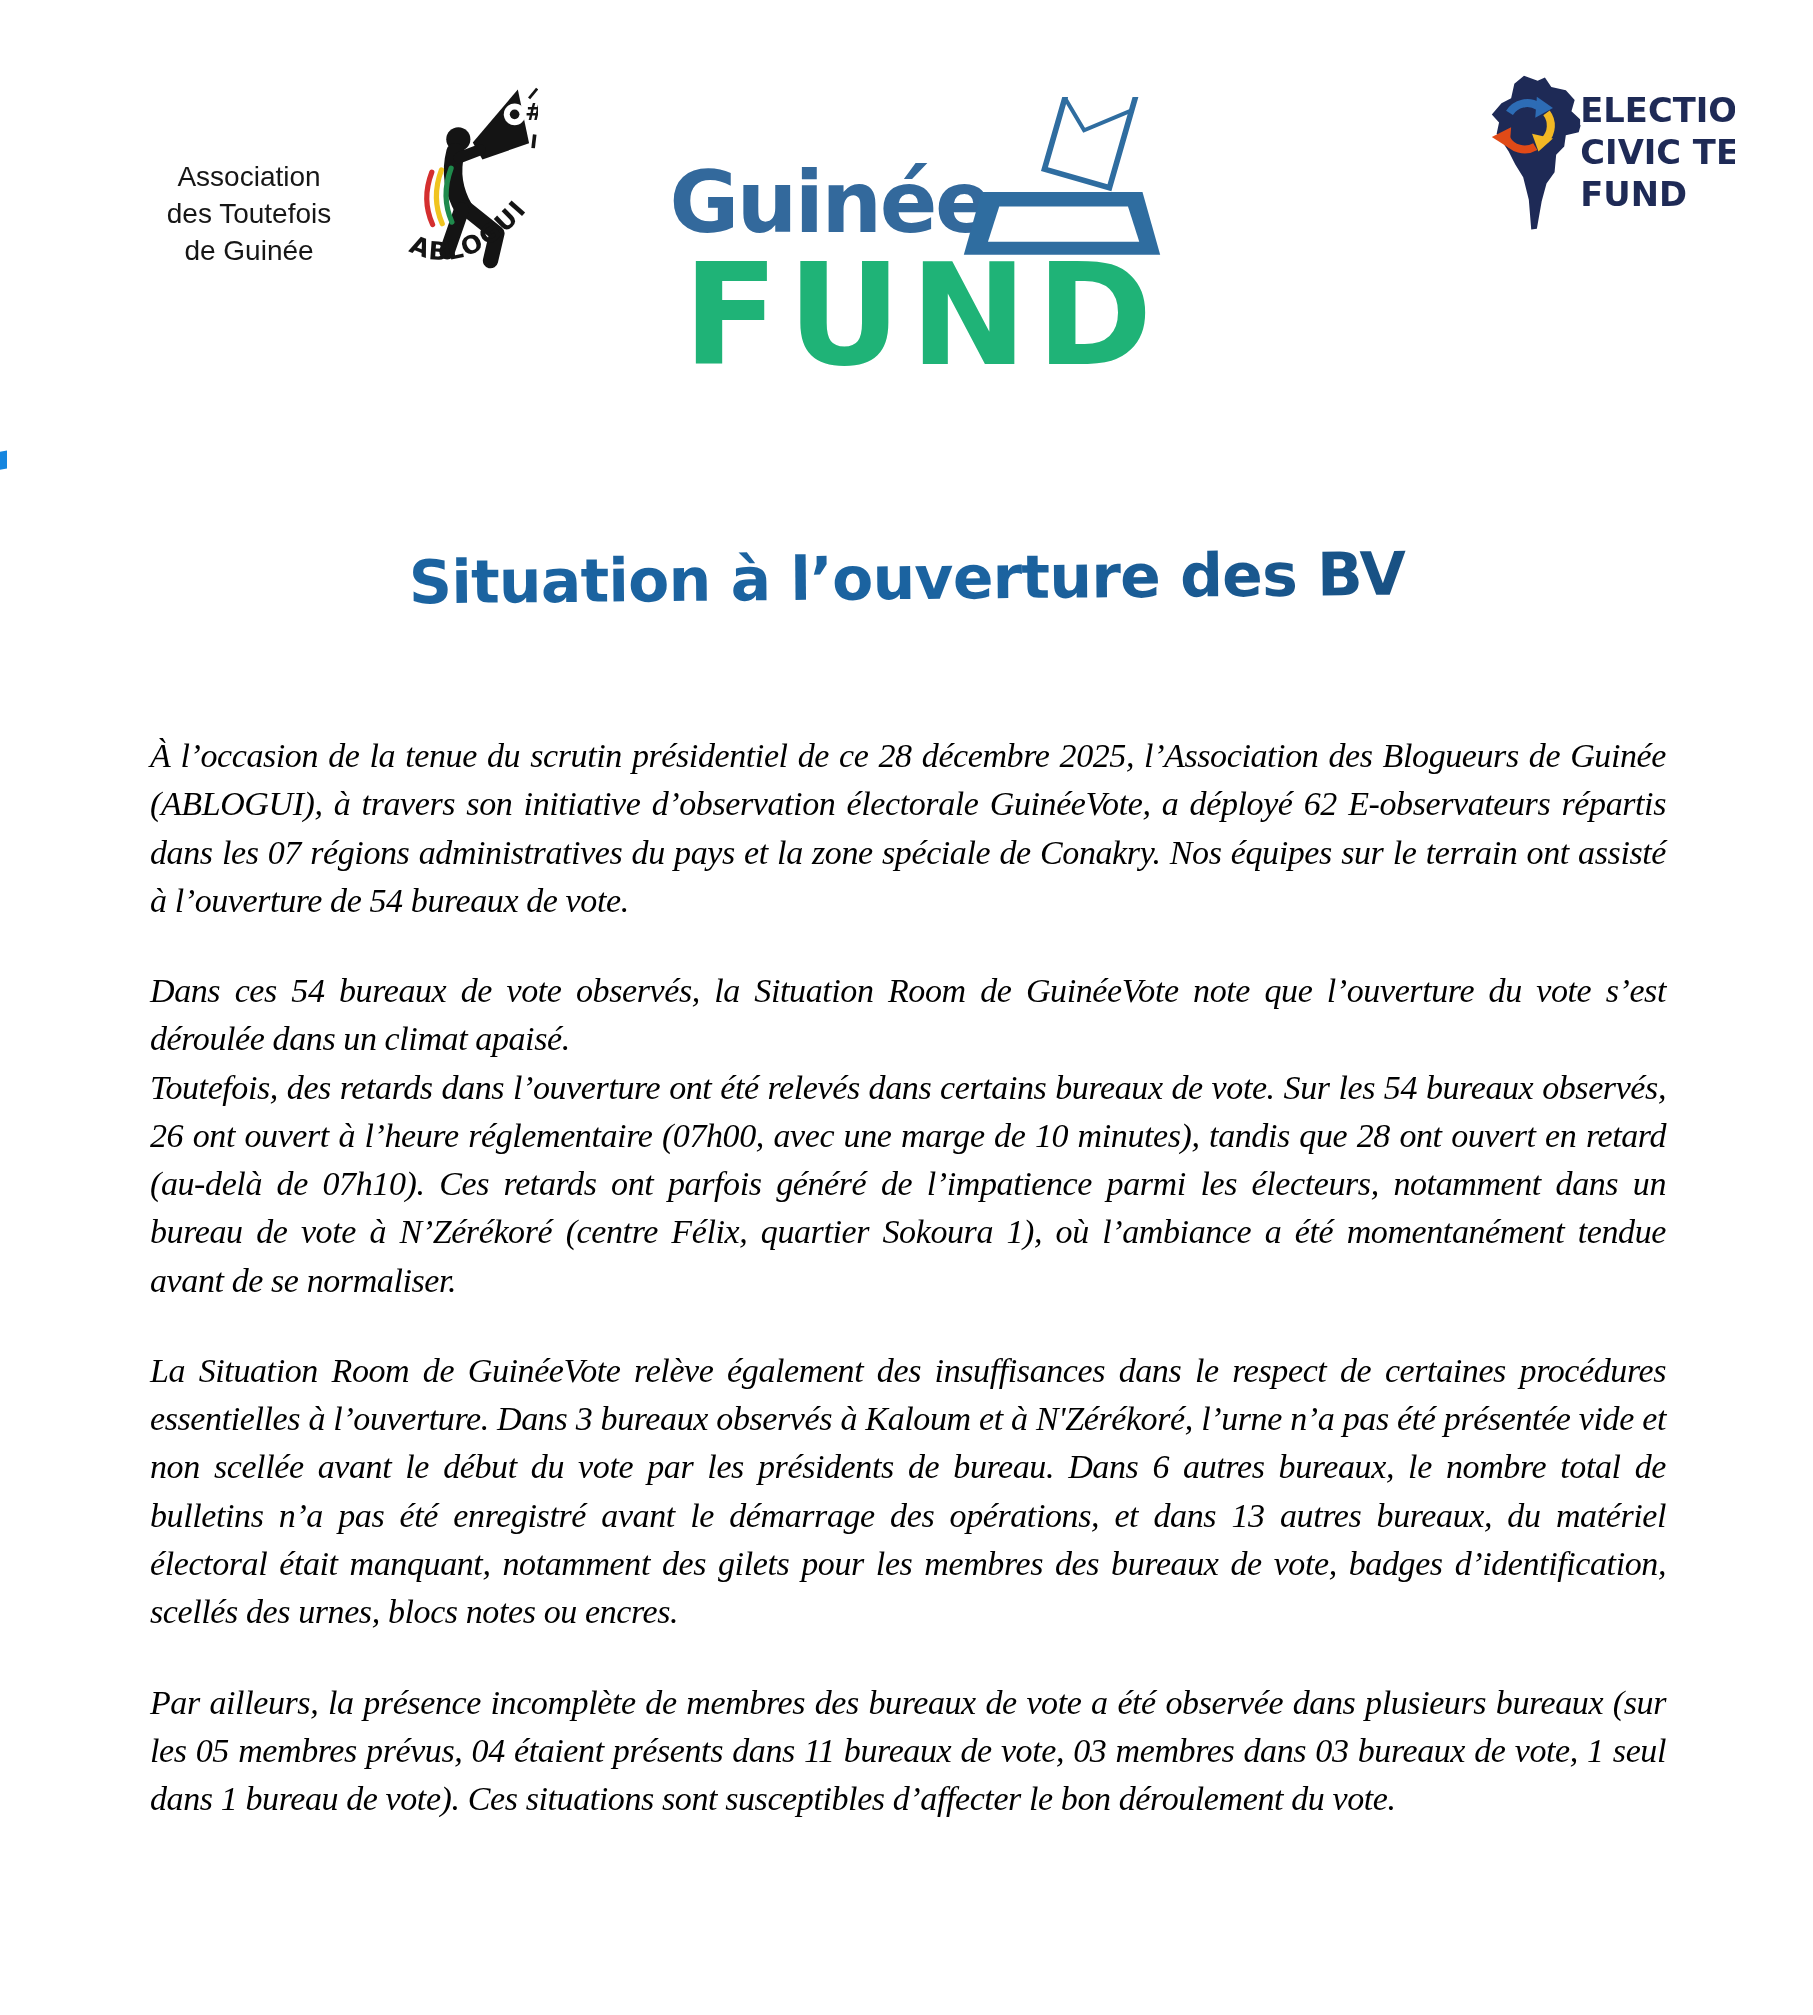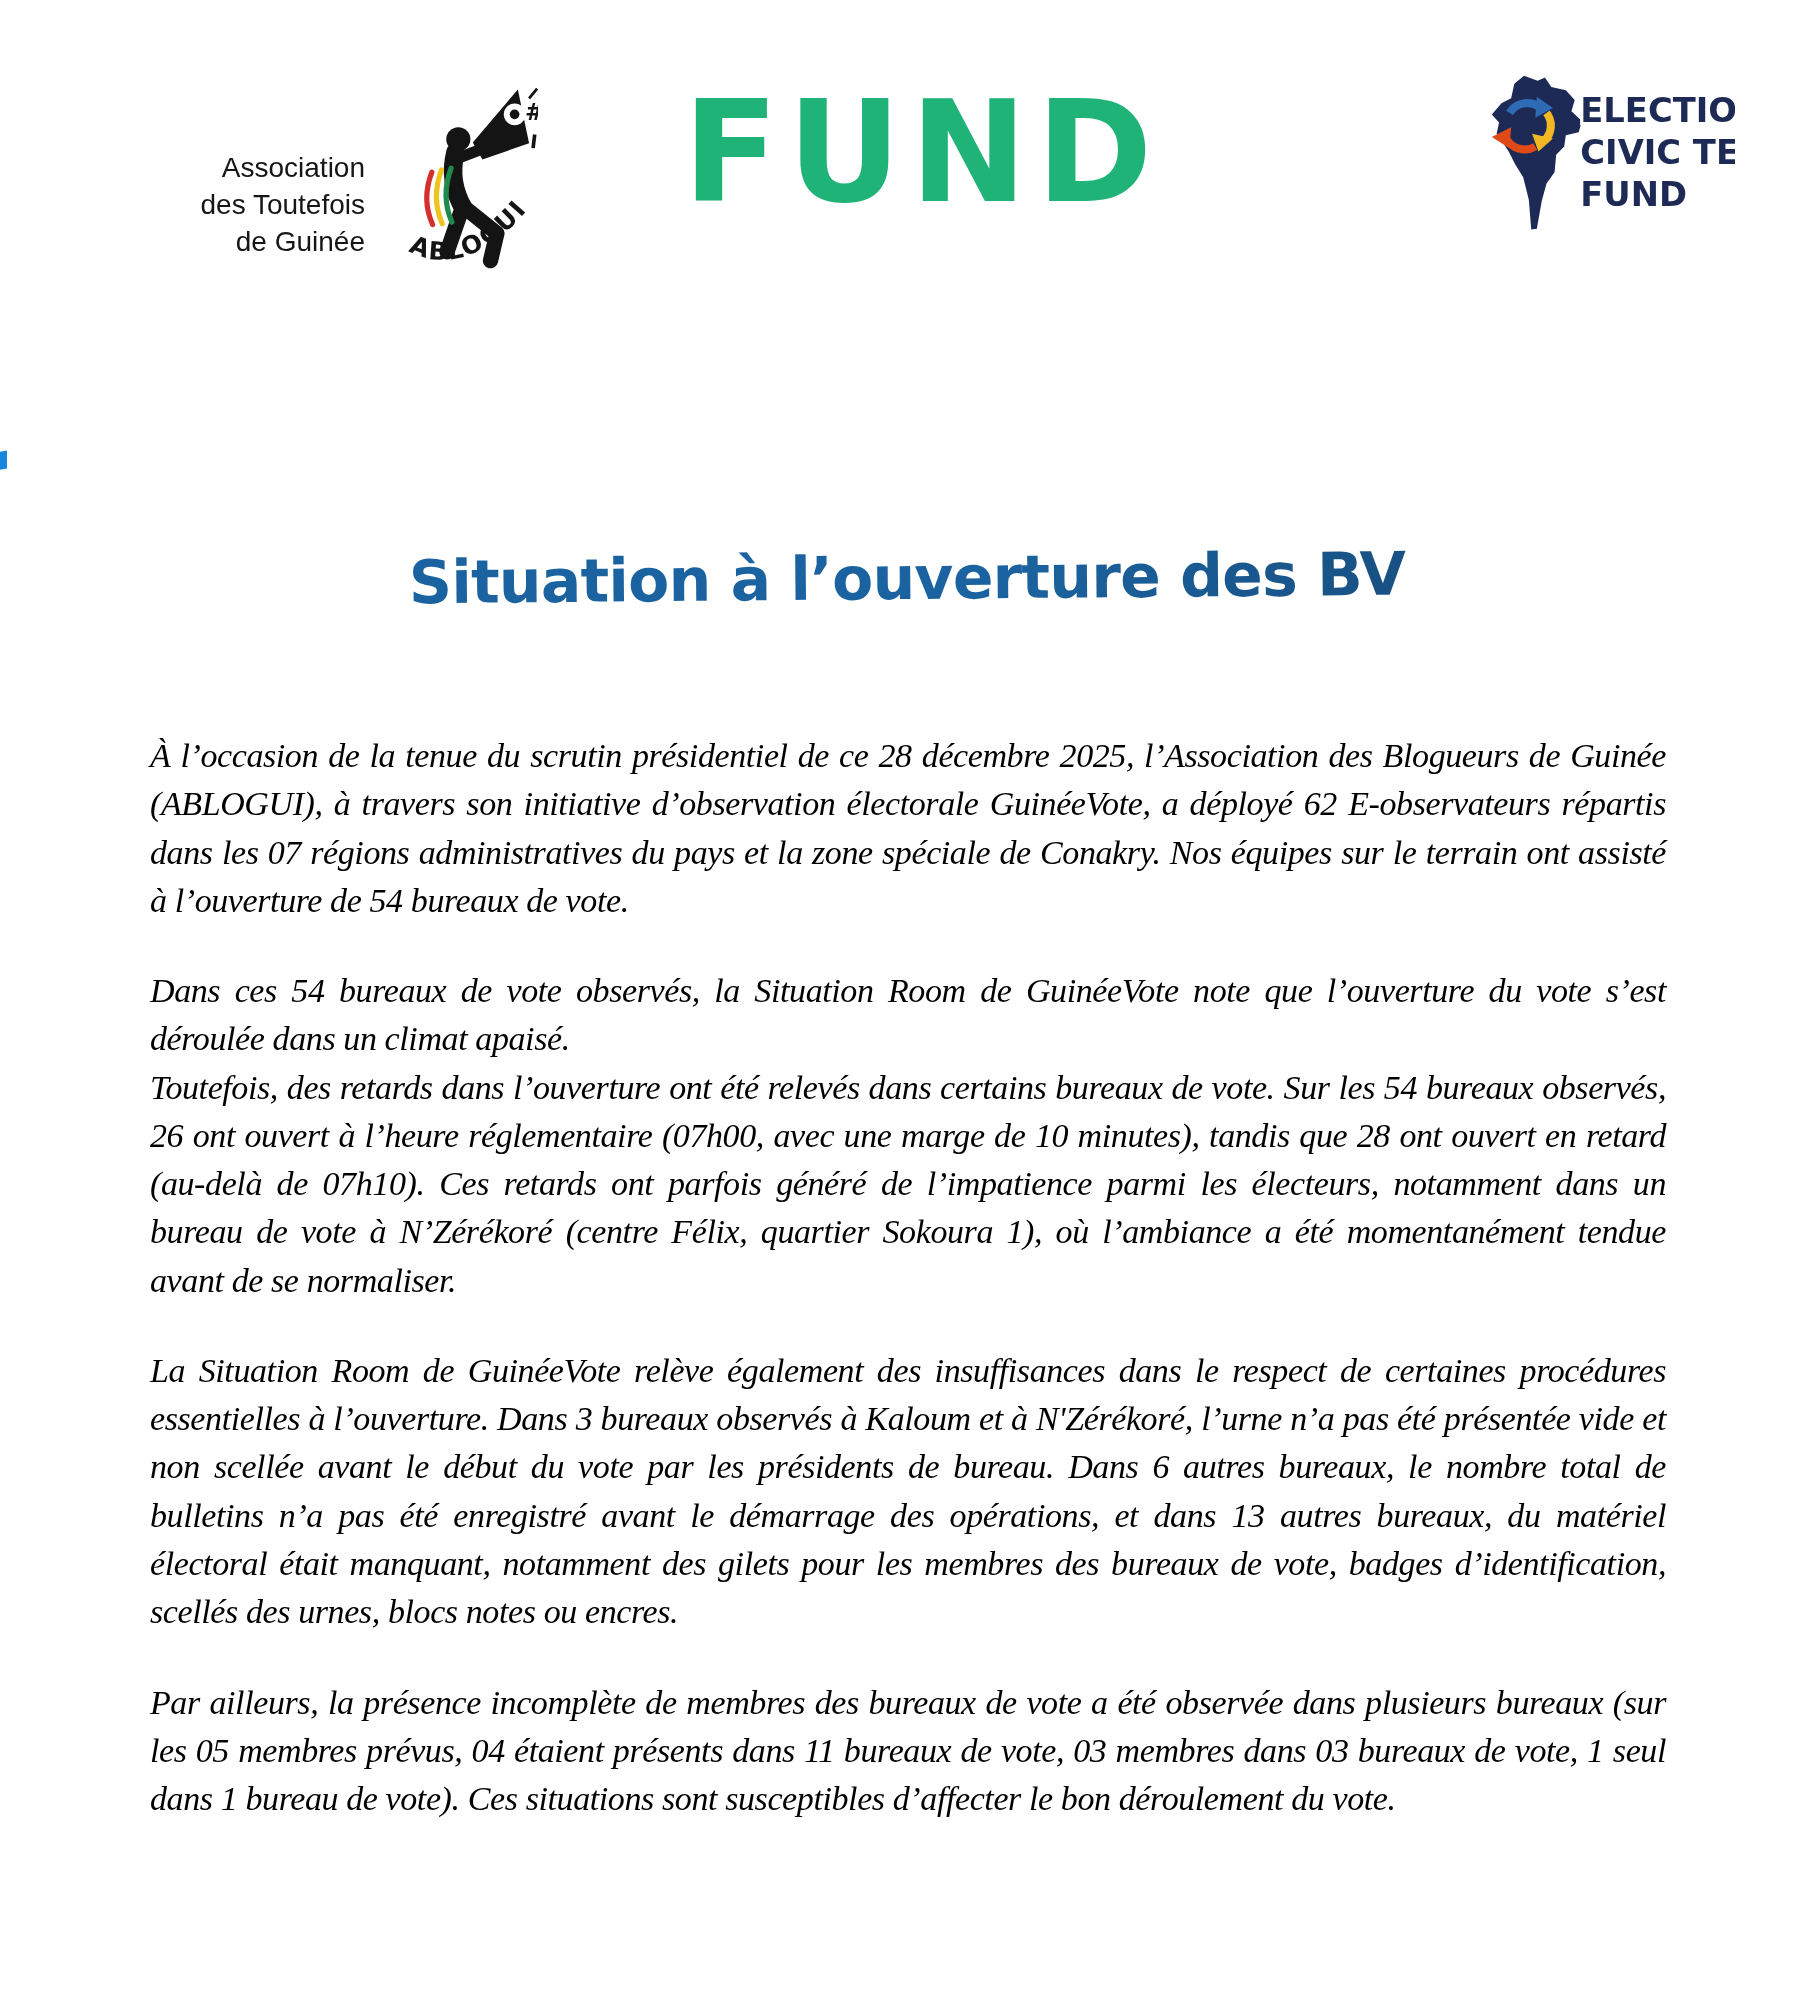--- a/index.html
+++ b/index.html
@@ -5,21 +5,21 @@
   html,body{margin:0;padding:0;background:#888;}
   .page{position:relative;width:1814px;height:2641px;background:#fff;overflow:hidden;
         font-family:"Liberation Serif",serif;color:#000;}
 
   
   .blue-mark{position:absolute;left:0;top:451px;width:7.3px;height:17.7px;
              background:var(--mark-blue,#1686df);transform:skewY(-10deg);}
 
   
   .ablogui{position:absolute;left:133px;top:87px;width:391px;height:193px;}
-  .ablogui-text{position:absolute;left:0;top:62px;width:232px;text-align:right;
+  .ablogui-text{position:absolute;left:0;top:71px;width:232px;text-align:center;
     font-family:"Liberation Sans",sans-serif;font-size:28px;line-height:37px;color:#161616;}
   .ablogui-figure{position:absolute;left:236px;top:-4px;}
 
   .gvote{position:absolute;left:667px;top:97px;width:500px;}
   .gvote-row{position:relative;height:163px;}
   .gvote-guinee{position:absolute;left:2.4px;top:56px;font-family:"DejaVu Sans",sans-serif;
     font-weight:bold;font-size:85px;letter-spacing:-2.4px;color:var(--guinee-blue,#33699c);}
   .gvote-box{position:absolute;right:0;top:0;}
   .gvote-vote{margin:-8px 0 0 16px;font-family:"DejaVu Sans",sans-serif;font-weight:bold;
     font-size:140px;line-height:.92;letter-spacing:8.9px;color:var(--vote-green,#1fb377);}
@@ -68,20 +68,31 @@
       <path d="M180,216 Q154,286 182,350" stroke="#f0c420" stroke-width="13" fill="none" stroke-linecap="round"></path>
       <path d="M204,212 Q178,282 206,346" stroke="#1f8a4c" stroke-width="13" fill="none" stroke-linecap="round"></path>
       <path id="ablArc" d="M92,414 Q238,496 392,318" fill="none"></path>
       <text font-family="DejaVu Sans,sans-serif" font-size="62" font-weight="bold" letter-spacing="5" fill="#141414">
         <textPath href="#ablArc" startOffset="6">ABLOGUI</textPath>
       </text>
     </svg>
   </div>
 
   <div class="gvote">
+    <div class="gvote-row">
+      <span class="gvote-guinee">Guinée</span>
+      <svg class="gvote-box" width="210" height="169" viewBox="0 0 260 210">
+        <path d="M30,118 L230,118 L252,196 L8,196 Z" fill="#2f6da0"></path>
+        <path d="M52,136 L212,136 L226,180 L38,180 Z" fill="#fff"></path>
+        <g transform="rotate(16 150 60)">
+          <rect x="118" y="-26" width="84" height="126" fill="#fff" stroke="#2f6da0" stroke-width="7"></rect>
+          <polyline points="118,8 152,40 202,0" fill="none" stroke="#2f6da0" stroke-width="5"></polyline>
+        </g>
+      </svg>
+    </div>
     <div class="gvote-vote">FUND</div>
   </div>
 
   <svg class="ectf" width="274" height="181" viewBox="0 0 340 225">
     <path style="fill:var(--ectf-navy,#1e2a56)" d="M78,6 L95,12 L104,8 L112,20 L130,24 L141,36 L137,50 L150,62 L146,76 L130,80 L128,94 L118,104 L116,126 L106,140 L100,162 L94,196 L87,197 L84,160 L77,132 L67,116 L59,100 L51,88 L44,78 L47,64 L38,54 L50,40 L62,34 L66,16 Z"></path>
     <path d="M60,52 A26,26 0 0 1 96,44" stroke="#2d6cb5" stroke-width="10" fill="none"></path>
     <polygon points="94,32 114,46 92,58" fill="#2d6cb5"></polygon>
     <path d="M106,52 A26,26 0 0 1 104,86" stroke="#f2b824" stroke-width="10" fill="none"></path>
     <polygon points="114,84 96,100 88,78" fill="#f2b824"></polygon>
     <path d="M92,94 A26,26 0 0 1 56,84" stroke="#e04a17" stroke-width="10" fill="none"></path>

